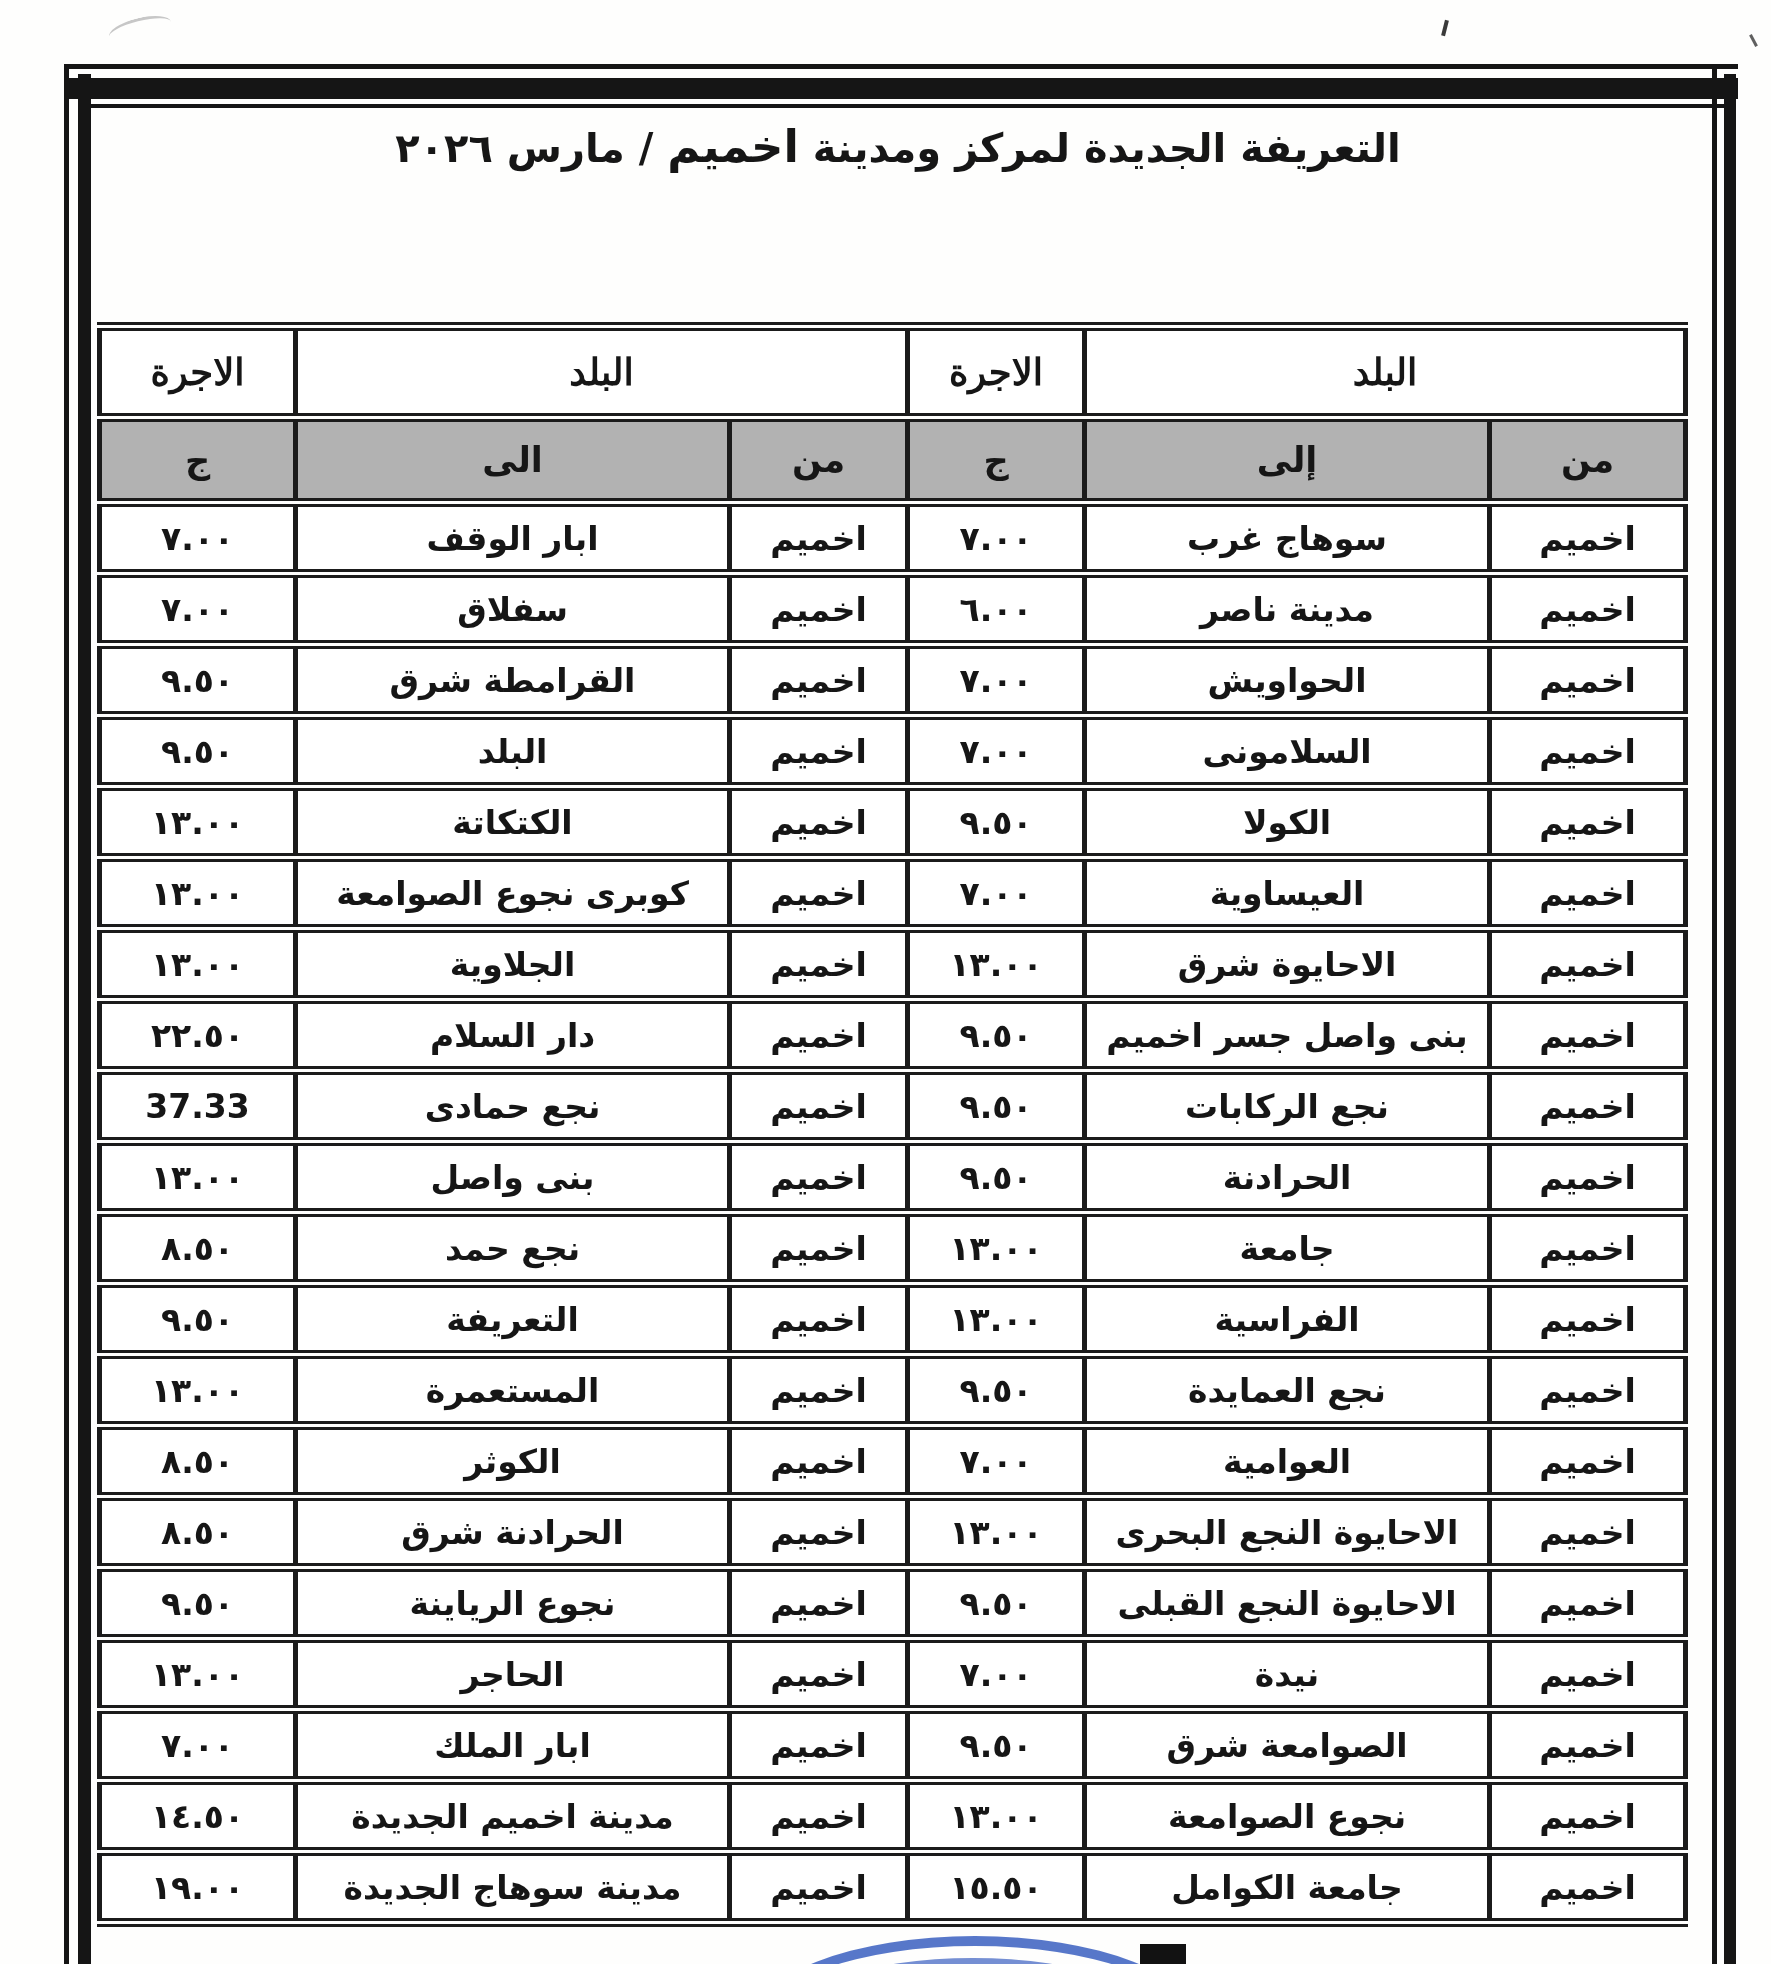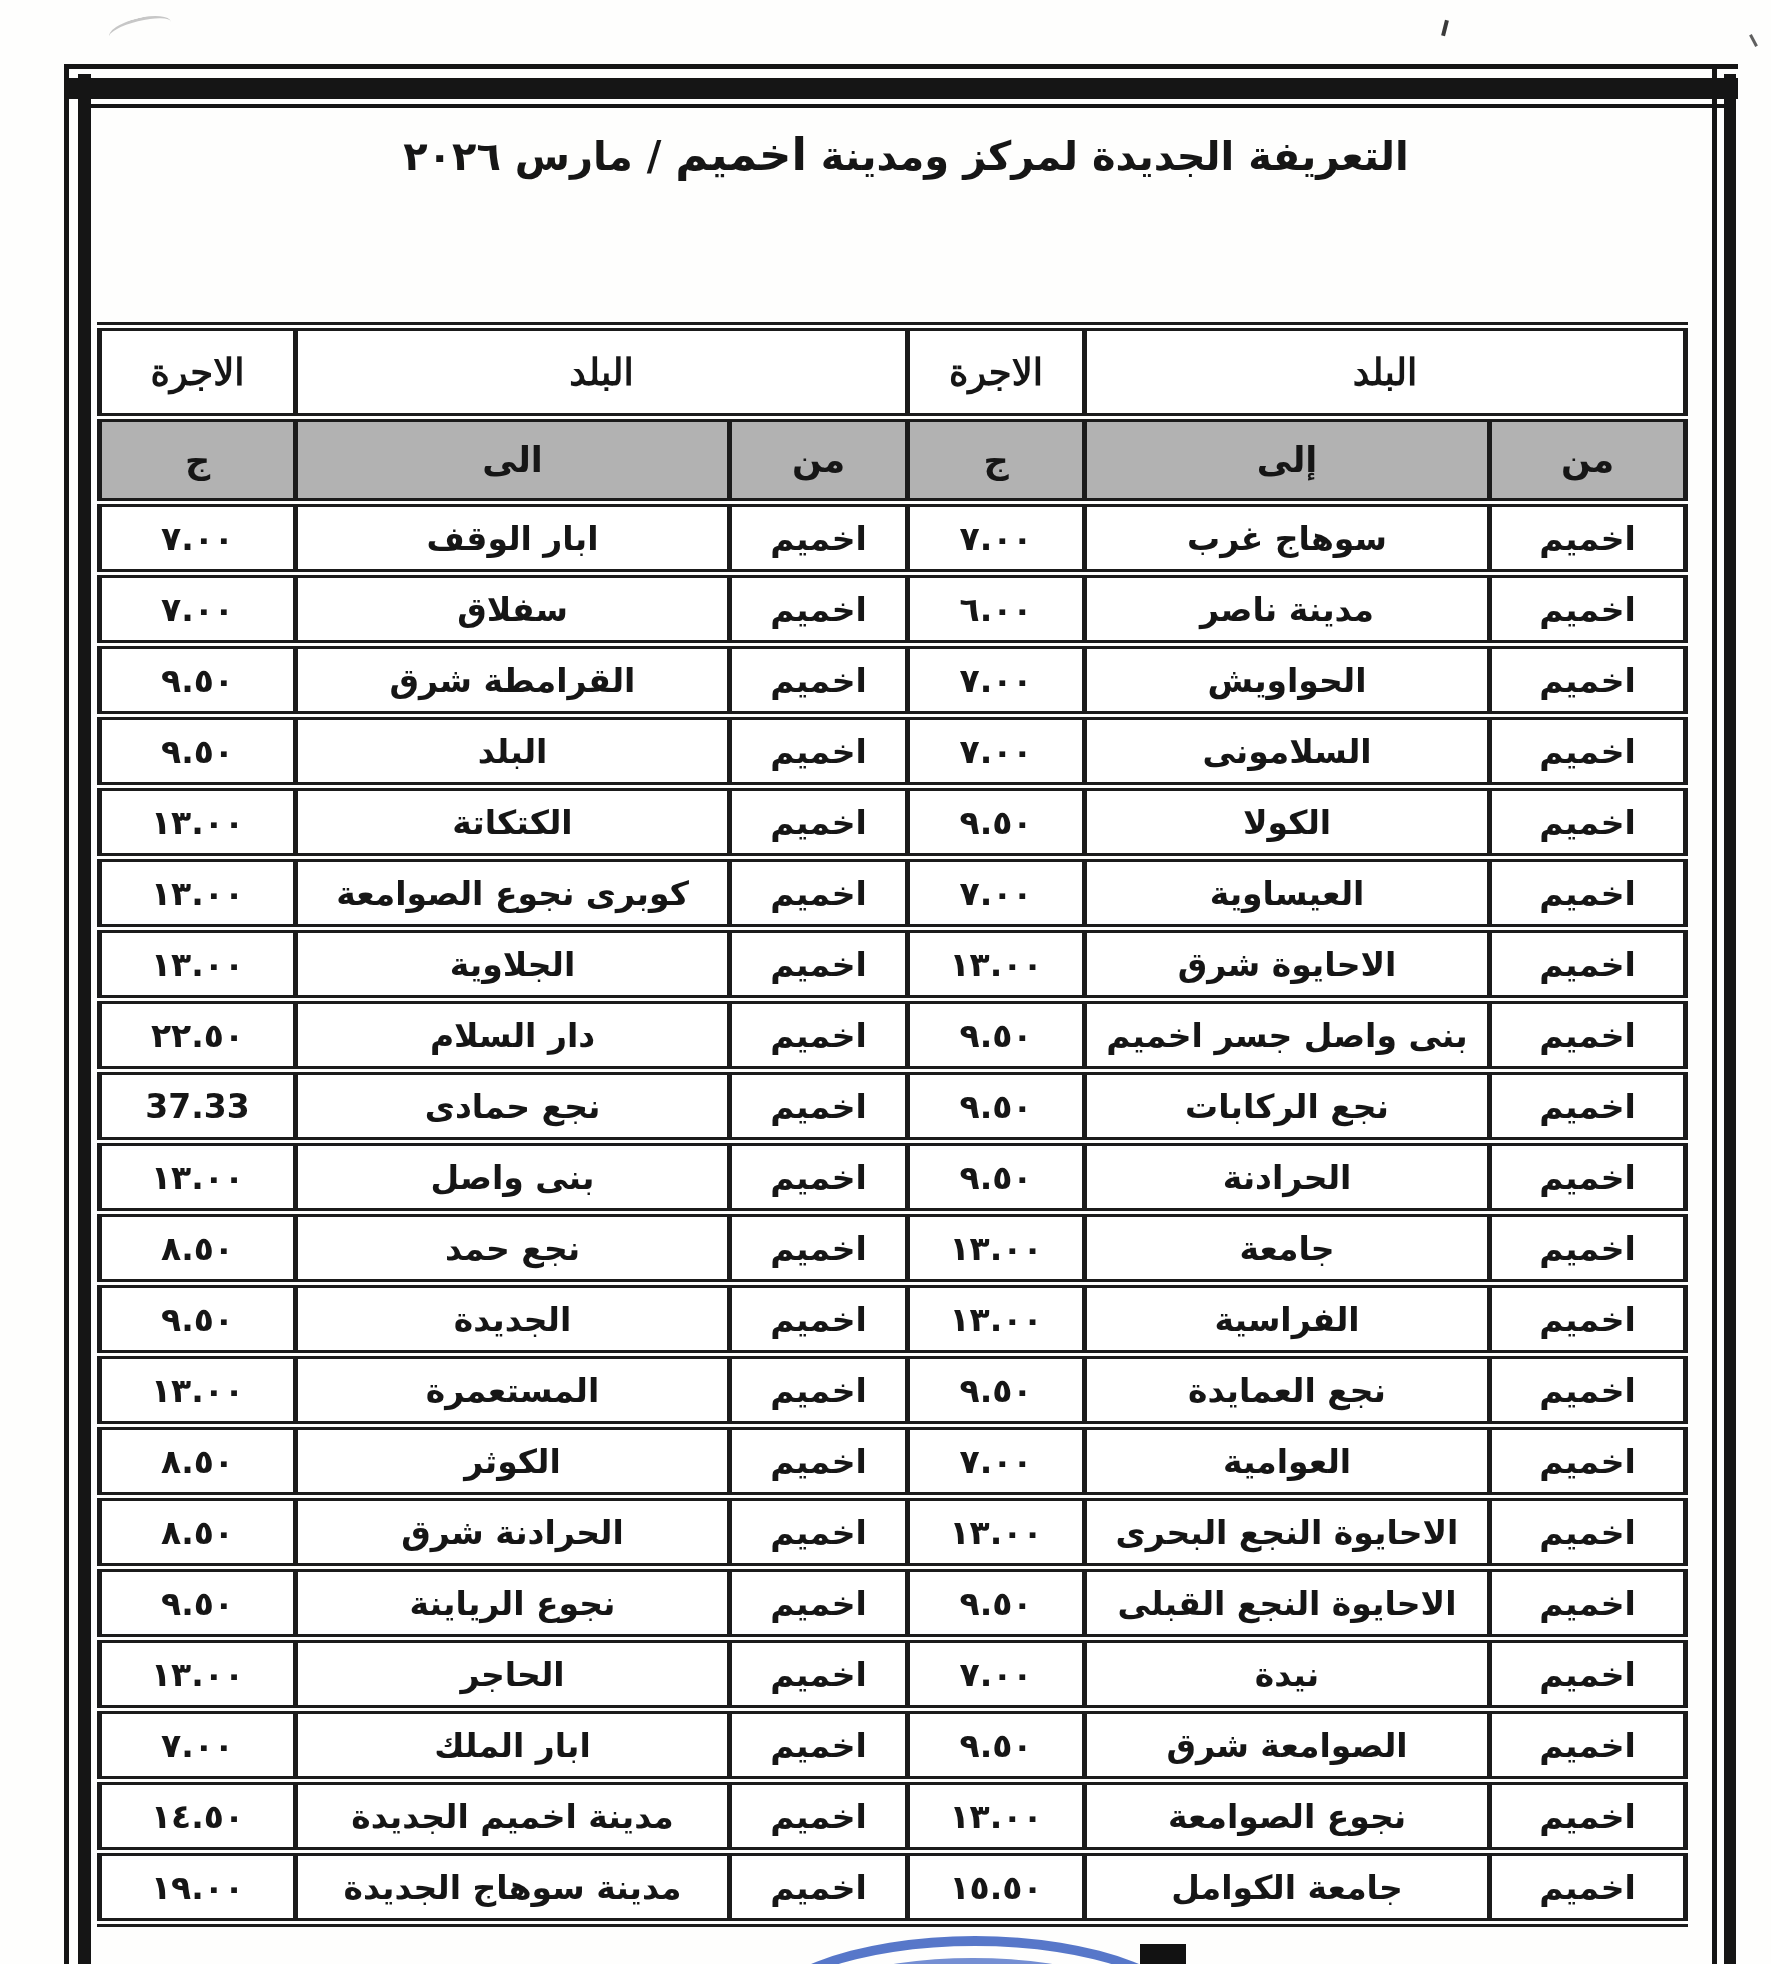--- a/index.html
+++ b/index.html
@@ -16,21 +16,21 @@
   .fl.topC{left:82px;top:104px;width:1648px;height:4px;}
   .fl.leftA{left:64px;top:64px;width:5px;height:1900px;}
   .fl.leftB{left:78px;top:74px;width:13px;height:1890px;}
   .fl.rightA{left:1712px;top:64px;width:5px;height:1900px;}
   .fl.rightB{left:1724px;top:74px;width:12px;height:1890px;}
 
   
   .title{
     position:absolute;left:100px;top:112px;width:1580px;
     text-align:center;font-weight:700;font-size:40px;
-    letter-spacing:0;direction:rtl;margin:16px;
+    letter-spacing:0;direction:rtl;margin:8px;
   }
   .title .city{font-size:45px;font-weight:900;}
 
   
   table.fare{
     position:absolute;left:97px;top:322px;width:1586px;
     border-collapse:collapse;table-layout:fixed;
     direction:rtl;
     font-weight:700;
   }
@@ -210,21 +210,21 @@
     <td>اخميم</td>
     <td>نجع حمد</td>
     <td>٨.٥٠</td>
   </tr>
 
   <tr>
     <td>اخميم</td>
     <td>الفراسية</td>
     <td>١٣.٠٠</td>
     <td>اخميم</td>
-    <td>الجديدة</td>
+    <td>التعريفة</td>
     <td>٩.٥٠</td>
   </tr>
 
   <tr>
     <td>اخميم</td>
     <td>نجع العمايدة</td>
     <td>٩.٥٠</td>
     <td>اخميم</td>
     <td>المستعمرة</td>
     <td>١٣.٠٠</td>

